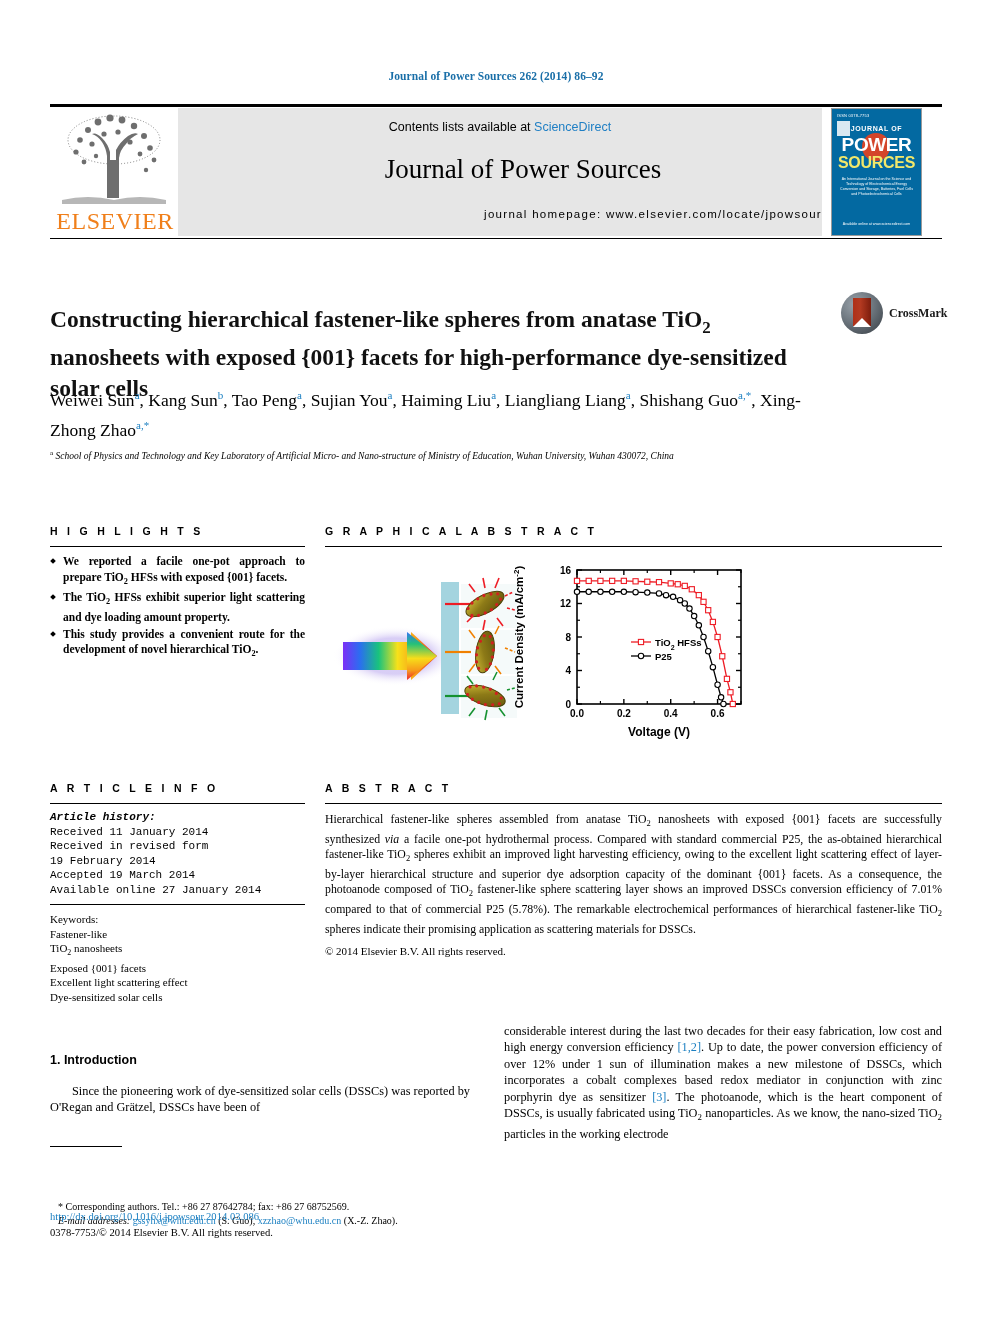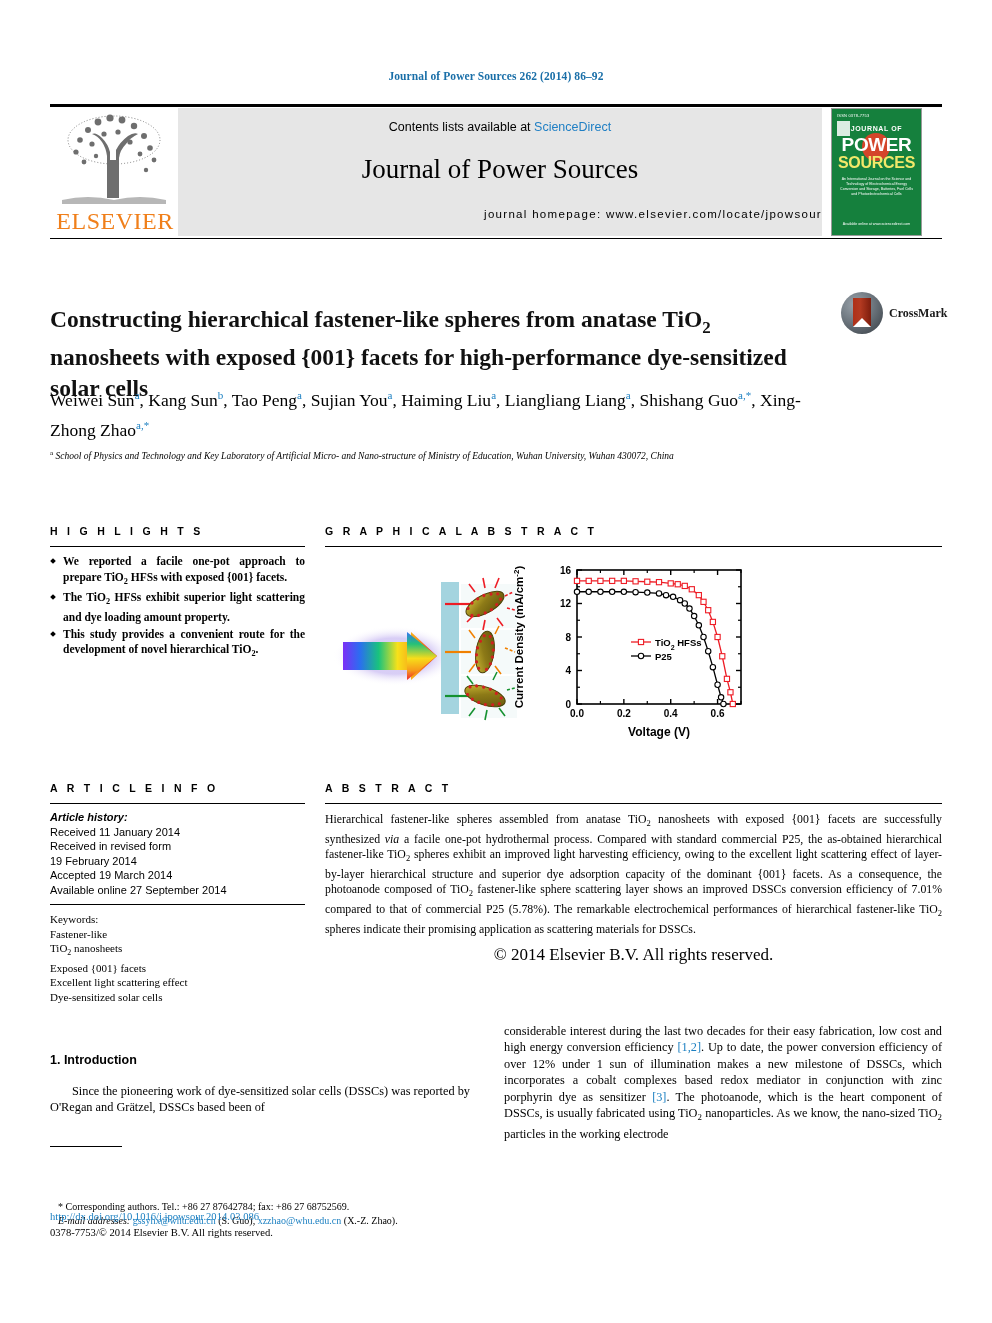--- a/index.html
+++ b/index.html
@@ -82,36 +82,37 @@
     color: #000;
   }
   .contents-line .sd { color: #1f7fc4; }
   .journal-name {
     position: absolute;
     left: 0; top: 46px; width: 644px;
     text-align: center;
     font-family: "Liberation Serif", serif;
     font-size: 27px;
     color: #000;
+    padding-left: 23px;
   }
   .homepage {
     position: absolute;
     left: 0; top: 100px; width: 644px;
     text-align: right;
     font-family: "Liberation Sans", sans-serif;
     font-size: 11.5px;
     letter-spacing: 1.3px;
     color: #000;
   }
 
   .cover {
     position: absolute;
     left: 831px; top: 108px;
     width: 91px; height: 128px;
-    background: #15803d;
+    background: #0369a1;
     border: 1px solid #9a9a9a;
     box-sizing: border-box;
     overflow: hidden;
   }
   .cover-top {
     position: absolute; left: 5px; top: 4px;
     font-family: "Liberation Sans", sans-serif;
     font-size: 4px; color: #fff; letter-spacing: .2px;
   }
   .cover-el {
@@ -273,21 +274,21 @@
     width: 250px; height: 192px;
   }
   .chart-svg { display:block; }
 
   
   #ai-head { top: 782px; }
   #ai-rule { position:absolute; left:50px; top: 803px; width: 255px; }
   .ai-body {
     position: absolute;
     left: 50px; top: 810px; width: 255px;
-    font-family: Liberation Sans, sans-serif;
+    font-family: Liberation Mono, monospace;
     font-size: 11px;
     line-height: 14.5px;
   }
   .ai-body .it { font-style: italic; font-weight: bold; }
   #ai-rule2 { position:absolute; left:50px; top: 904px; width: 255px; }
   .kw-body {
     position: absolute;
     left: 50px; top: 912px; width: 255px;
     font-family: "Liberation Serif", serif;
     font-size: 11px;
@@ -301,23 +302,23 @@
     position: absolute;
     left: 325px; top: 812px; width: 617px;
     font-family: "Liberation Serif", serif;
     font-size: 11.8px;
     line-height: 15.4px;
     text-align: justify;
   }
   .ab-copy {
     position: absolute;
     left: 325px; top: 945px; width: 617px;
-    text-align: center;
-    font-family: "Liberation Serif", serif;
-    font-size: 17px;
+    text-align: left;
+    font-family: "Liberation Serif", serif;
+    font-size: 11px;
   }
 
   
   .intro-head {
     position: absolute;
     left: 50px; top: 1053px;
     font-family: "Liberation Sans", sans-serif;
     font-weight: bold; font-size: 12.5px;
   }
   .intro-p {
@@ -689,39 +690,39 @@
   </div>
 
   <div class="sec-head col-left" id="ai-head">A R T I C L E  I N F O</div>
   <div class="hline" id="ai-rule" style="height:1.4px"></div>
   <div class="ai-body">
     <div class="it">Article history:</div>
     <div>Received 11 January 2014</div>
     <div>Received in revised form</div>
     <div>19 February 2014</div>
     <div>Accepted 19 March 2014</div>
-    <div>Available online 27 September 2014</div>
+    <div>Available online 27 January 2014</div>
   </div>
   <div class="hline" id="ai-rule2" style="height:1.4px"></div>
   <div class="kw-body">
     <div class="it">Keywords:</div>
     <div>Fastener-like</div>
     <div>TiO<sub>2</sub> nanosheets</div>
     <div>Exposed {001} facets</div>
     <div>Excellent light scattering effect</div>
     <div>Dye-sensitized solar cells</div>
   </div>
 
   <div class="sec-head col-right" id="ab-head">A B S T R A C T</div>
   <div class="hline" id="ab-rule" style="height:1.4px"></div>
   <div class="ab-body">Hierarchical fastener-like spheres assembled from anatase TiO<sub>2</sub> nanosheets with exposed {001} facets are successfully synthesized <i>via</i> a facile one-pot hydrothermal process. Compared with standard commercial P25, the as-obtained hierarchical fastener-like TiO<sub>2</sub> spheres exhibit an improved light harvesting efficiency, owing to the excellent light scattering effect of layer-by-layer hierarchical structure and superior dye adsorption capacity of the dominant {001} facets. As a consequence, the photoanode composed of TiO<sub>2</sub> fastener-like sphere scattering layer shows an improved DSSCs conversion efficiency of 7.01% compared to that of commercial P25 (5.78%). The remarkable electrochemical performances of hierarchical fastener-like TiO<sub>2</sub> spheres indicate their promising application as scattering materials for DSSCs.</div>
   <div class="ab-copy">© 2014 Elsevier B.V. All rights reserved.</div>
 
   <div class="intro-head">1. Introduction</div>
-  <div class="intro-p"><span class="ind"></span><span>Since the pioneering work of dye-sensitized solar cells (DSSCs) was reported by O'Regan and Grätzel, DSSCs based been of</span></div>
+  <div class="intro-p"><span class="ind"></span><span>Since the pioneering work of dye-sensitized solar cells (DSSCs) was reported by O'Regan and Grätzel, DSSCs have been of</span></div>
 
   <div class="foot-rule"></div>
   <div class="footnote">
     <div style="text-indent:8px">* Corresponding authors. Tel.: +86 27 87642784; fax: +86 27 68752569.</div>
     <div style="text-indent:8px"><span class="em">E-mail addresses:</span> <span class="lnk">gssyhx@whu.edu.cn</span> <span>(S. Guo),</span> <span class="lnk">xzzhao@whu.edu.cn</span> <span>(X.-Z. Zhao).</span></div>
   </div>
 
   <div class="doi">http://dx.doi.org/10.1016/j.jpowsour.2014.03.086</div>
   <div class="issn">0378-7753/© 2014 Elsevier B.V. All rights reserved.</div>
 

